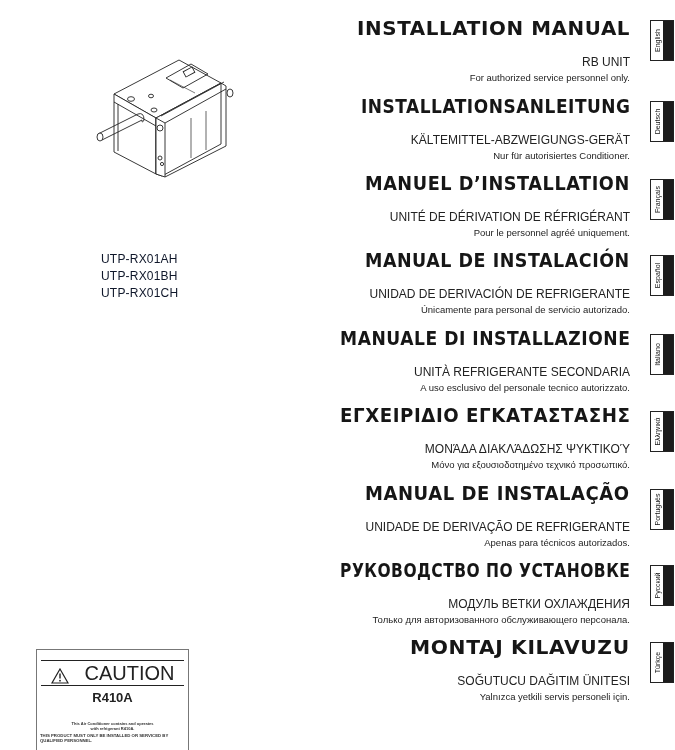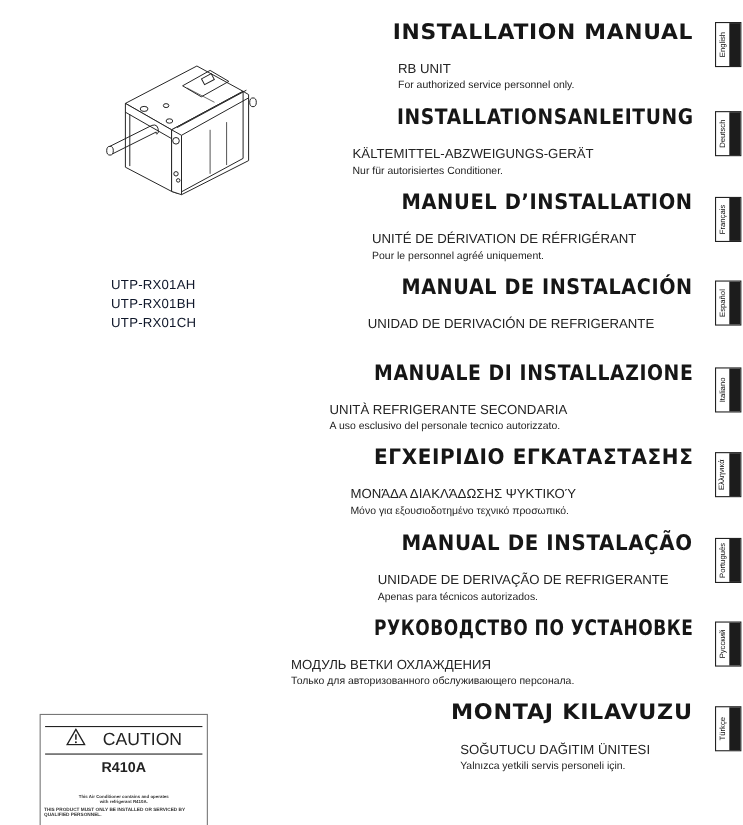--- a/index.html
+++ b/index.html
@@ -1,30 +1,30 @@
 <!DOCTYPE html>
 <html><head>
 <meta charset="utf-8">
 <style>
   html, body { margin:0; padding:0; background:#fff; }
   body { width:675px; height:750px; position:relative; overflow:hidden; font-family:"Liberation Sans", sans-serif; color:#111; }
   .device { position:absolute; left:96px; top:56px; width:150px; height:125px; }
   .models { position:absolute; left:101px; top:251px; font-size:12px; line-height:17px; color:#0f172a; letter-spacing:0.2px; }
   .models div { white-space:nowrap; }
-  .section { position:absolute; right:45px; }
+  .section { position:absolute; right:45px; text-align:right; }
   .section .title { font-family:"DejaVu Sans", sans-serif; font-weight:bold; font-size:19.5px; line-height:22px; letter-spacing:0.6px; color:#161616; white-space:nowrap; transform-origin:right center; }
   .section .sub { font-size:12px; line-height:16px; color:#222; white-space:nowrap; margin-top:14px; }
   .section .note { font-size:9.5px; line-height:15px; color:#222; white-space:nowrap; }
   .tab { position:absolute; left:650px; width:24px; height:41px; border:1px solid #222; box-sizing:border-box; background:#fff; }
   .tab .bar { position:absolute; right:0; top:0; bottom:0; width:10px; background:#1c1c1c; }
   .tab .lbl { position:absolute; left:0; top:0; width:13px; height:39px; display:flex; align-items:center; justify-content:center; }
   .tab .lbl span { display:block; transform:rotate(-90deg); font-size:7px; white-space:nowrap; color:#111; }
   .caution { position:absolute; left:36px; top:649px; width:153px; height:110px; border:1px solid #777; box-sizing:border-box; text-align:center; }
   .caution .rule { position:absolute; left:4px; right:4px; height:0; border-top:1.5px solid #222; }
-  .caution .head { position:absolute; left:0; right:0; top:12px; font-size:16px; line-height:22px; color:#222; display:flex; align-items:flex-start; justify-content:center; gap:16px; }
+  .caution .head { position:absolute; left:0; right:0; top:12px; font-size:20px; line-height:22px; color:#222; display:flex; align-items:flex-end; justify-content:center; gap:16px; }
   .caution .r410 { position:absolute; left:0; right:0; top:38px; font-size:13px; font-weight:bold; line-height:19px; color:#222; }
   .caution .refr { position:absolute; left:0; right:0; top:54px; font-size:14.5px; font-weight:bold; line-height:15px; color:#222; }
   .caution .small1 { position:absolute; left:0; right:0; top:71px; font-size:4px; line-height:5px; font-weight:bold; color:#333; }
   .caution .small2 { position:absolute; left:3px; right:3px; top:83px; font-size:4.3px; line-height:5px; font-weight:bold; color:#333; text-align:left; }
 </style>
 </head>
 <body>
 
 <svg class="device" viewBox="0 0 150 125" fill="none" stroke="#222" stroke-width="0.9">
 
@@ -85,20 +85,21 @@
   <div class="note">Nur für autorisiertes Conditioner.</div>
 </div>
 <div class="section" style="top:173px">
   <div class="title" style="transform: scaleX(0.907534);">MANUEL D’INSTALLATION</div>
   <div class="sub">UNITÉ DE DÉRIVATION DE RÉFRIGÉRANT</div>
   <div class="note">Pour le personnel agréé uniquement.</div>
 </div>
 <div class="section" style="top:250px">
   <div class="title" style="transform: scaleX(0.89527);">MANUAL DE INSTALACIÓN</div>
   <div class="sub">UNIDAD DE DERIVACIÓN DE REFRIGERANTE</div>
+  <div class="note">Únicamente para personal de servicio autorizado.</div>
 </div>
 <div class="section" style="top:328px">
   <div class="title" style="transform: scaleX(0.878788);">MANUALE DI INSTALLAZIONE</div>
   <div class="sub">UNITÀ REFRIGERANTE SECONDARIA</div>
   <div class="note">A uso esclusivo del personale tecnico autorizzato.</div>
 </div>
 <div class="section" style="top:405px">
   <div class="title" style="transform: scaleX(0.932476);">ΕΓΧΕΙΡΙΔΙΟ ΕΓΚΑΤΑΣΤΑΣΗΣ</div>
   <div class="sub">ΜΟΝΆΔΑ ΔΙΑΚΛΆΔΩΣΗΣ ΨΥΚΤΙΚΟΎ</div>
   <div class="note">Μόνο για εξουσιοδοτημένο τεχνικό προσωπικό.</div>

